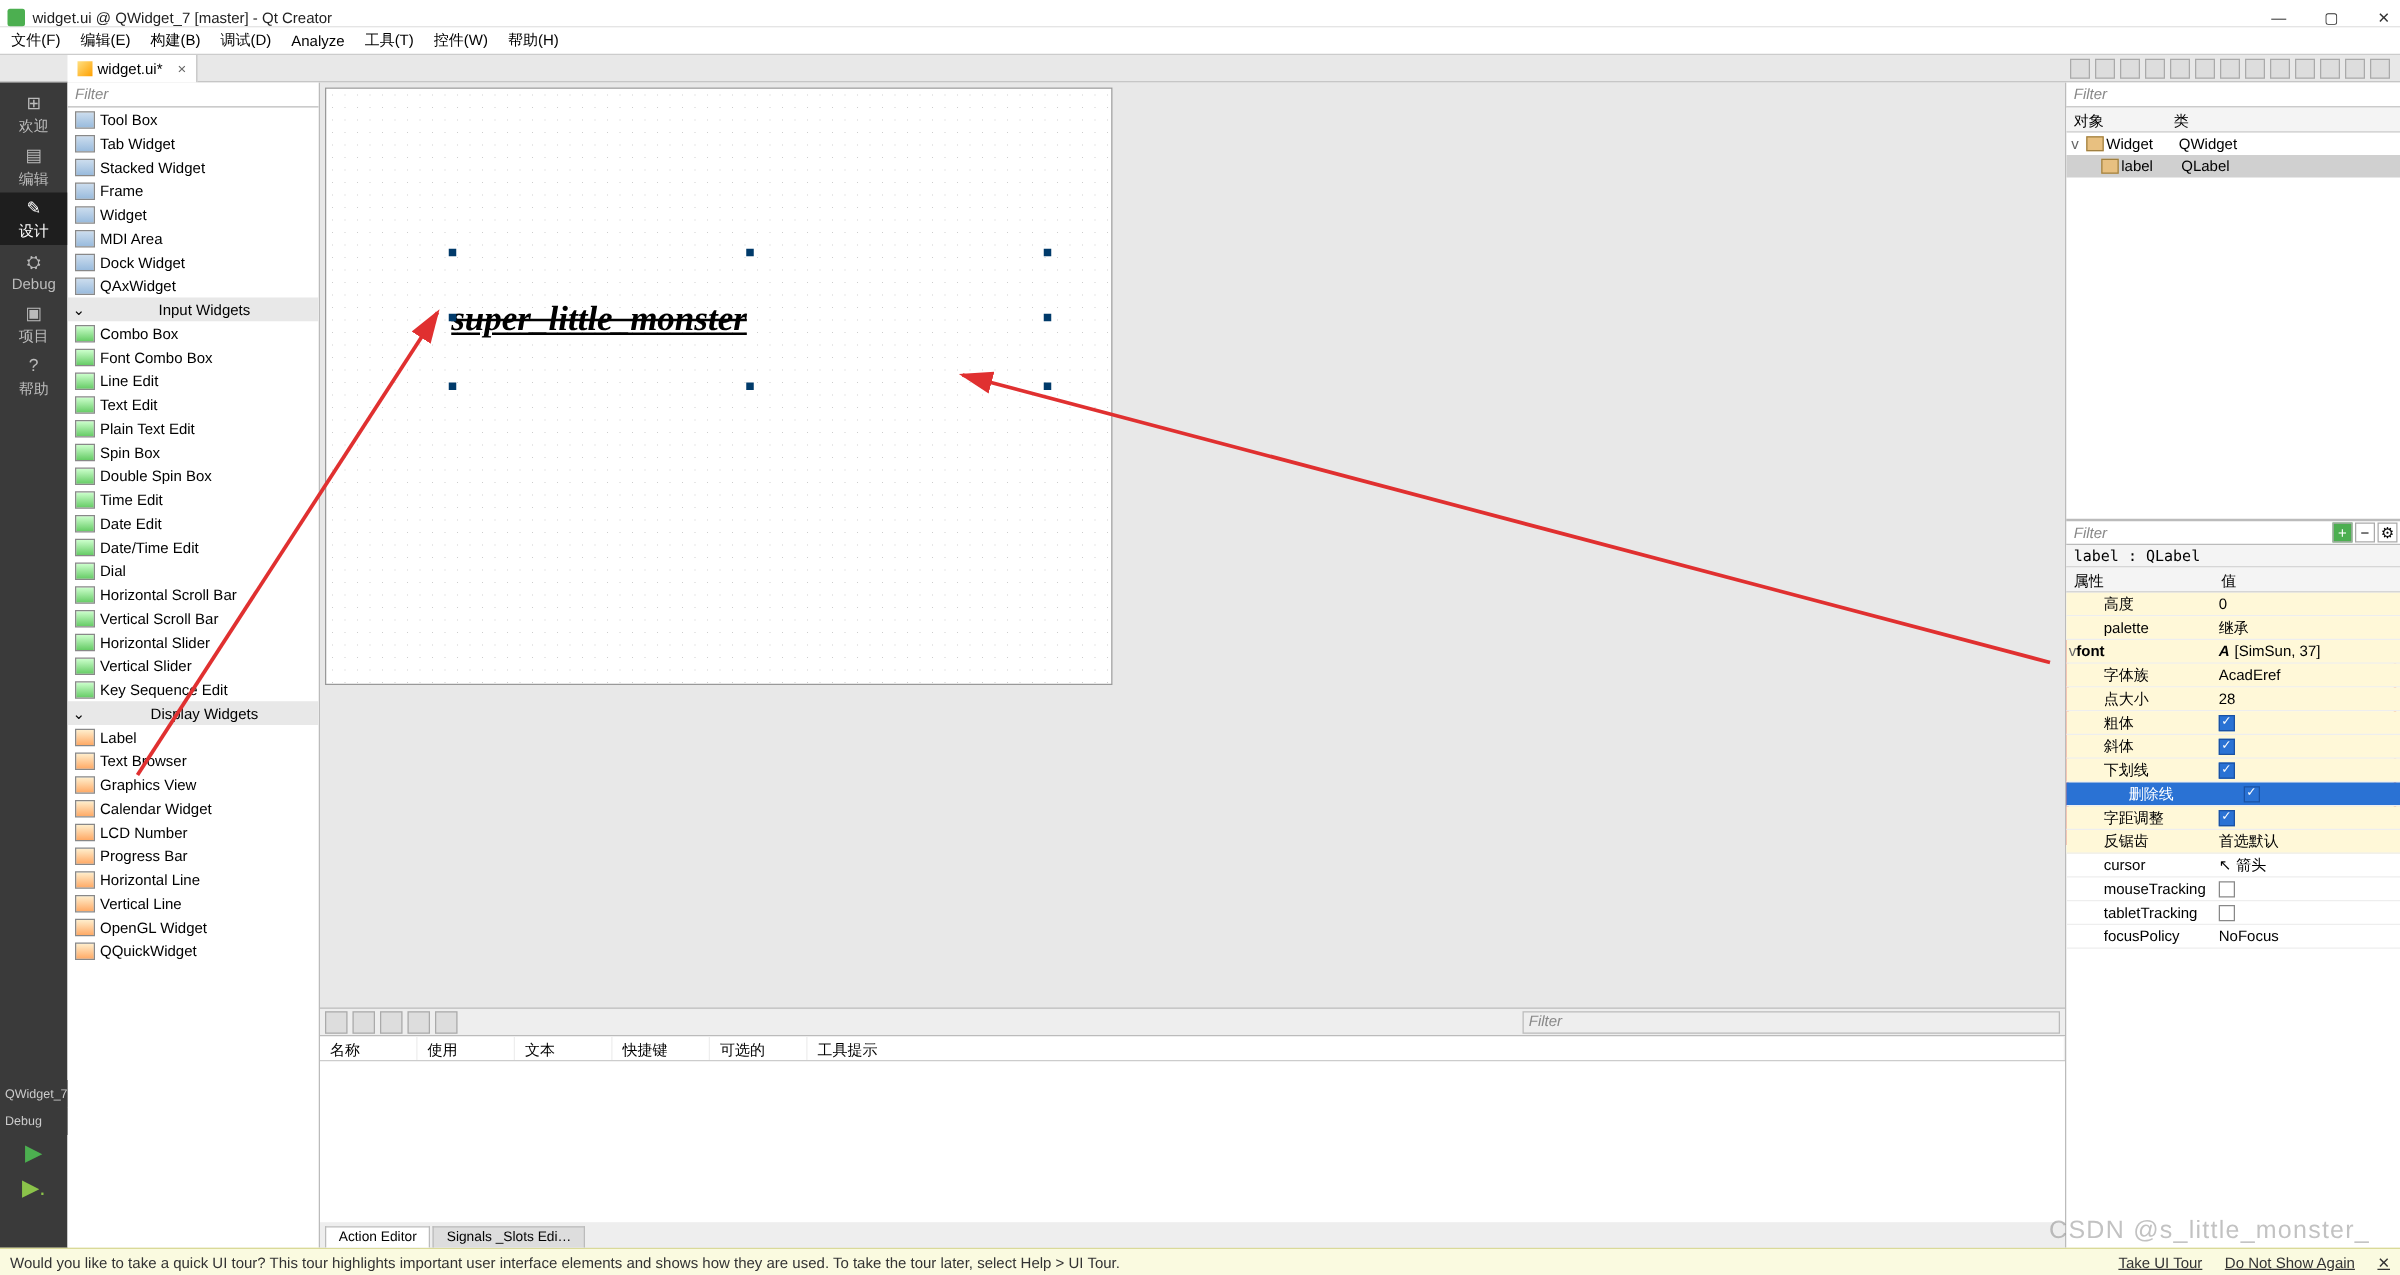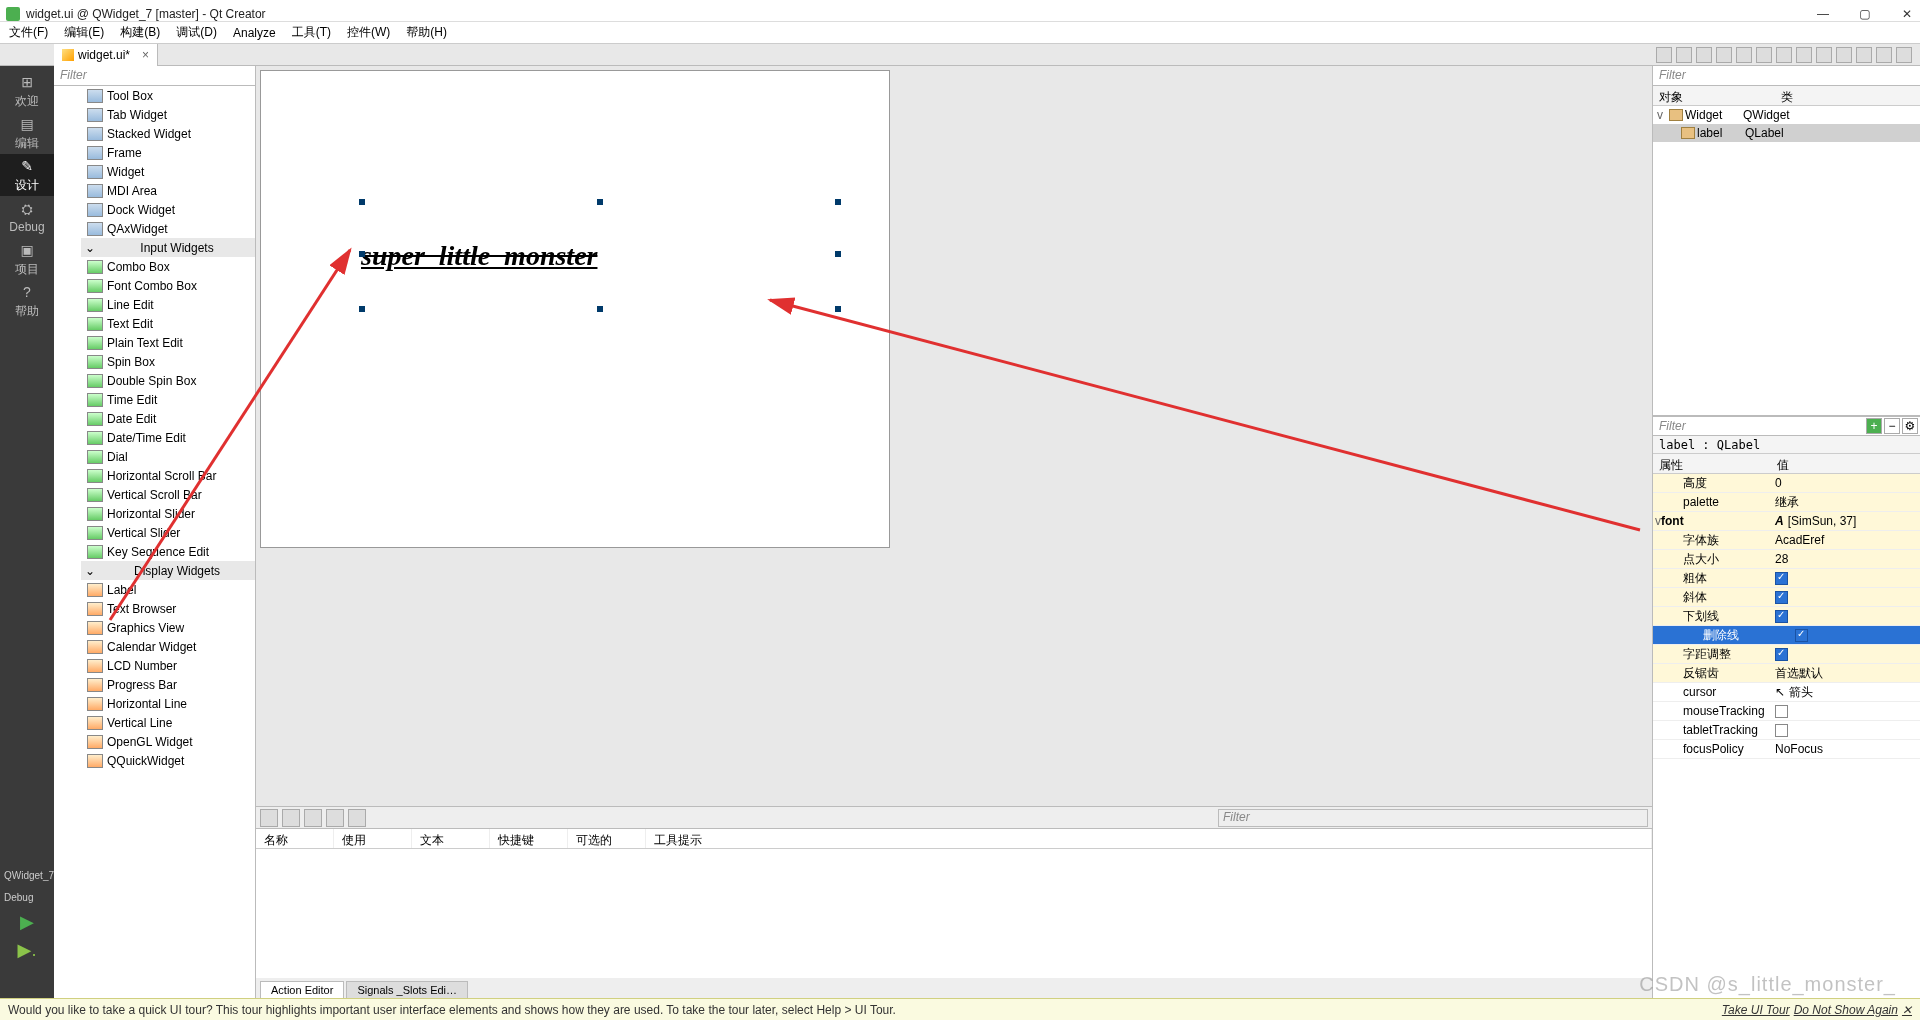--- a/index.html
+++ b/index.html
@@ -17,21 +17,21 @@
 .tabbar .fclose{margin-left:8px;color:#666;cursor:pointer;}
 .tabbar .tools{margin-left:auto;display:flex;gap:4px;padding-right:8px;}
 .tabbar .tbtn{width:16px;height:16px;background:#ddd;border:1px solid #aaa;}
 .body{display:flex;height:calc(100% - 88px);}
 .sidebar{width:54px;background:#3a3a3a;display:flex;flex-direction:column;align-items:center;padding-top:4px;}
 .sidebar .sitem{width:54px;height:42px;display:flex;flex-direction:column;align-items:center;justify-content:center;color:#bbb;font-size:11px;gap:2px;cursor:pointer;}
 .sidebar .sitem.active{background:#1e1e1e;color:#fff;}
 .sidebar .sicon{width:18px;height:18px;display:flex;align-items:center;justify-content:center;font-size:14px;}
 .widgetbox{width:202px;background:#fff;border-right:1px solid #bbb;display:flex;flex-direction:column;overflow:hidden;}
 .wfilter{height:20px;border-bottom:1px solid #bbb;padding:2px 6px;color:#888;font-style:italic;}
-.wlist{flex:1;overflow-y:auto;margin-left:27px;}
+.wlist{flex:1;overflow-y:auto;}
 .witem{height:19px;display:flex;align-items:center;padding-left:6px;gap:4px;cursor:grab;}
 .wicon{width:16px;height:14px;flex-shrink:0;border:1px solid #888;background:#fafafa;}
 .wicon.blue{background:linear-gradient(#cde,#9bd);}
 .wicon.green{background:linear-gradient(#cfc,#6c6);}
 .wicon.orange{background:linear-gradient(#fec,#fa6);}
 .wgroup{height:19px;background:#e8e8e8;text-align:center;font-size:12px;display:flex;align-items:center;cursor:pointer;}
 .wgroup .arr{width:18px;}
 .wgroup .gtxt{flex:1;text-align:center;}
 .center{flex:1;display:flex;flex-direction:column;background:#e8e8e8;}
 .form-area{flex:1;overflow:auto;padding:4px;position:relative;}
@@ -44,21 +44,21 @@
 .actionbar .afilter{margin-left:auto;width:430px;height:18px;border:1px solid #bbb;padding:0 4px;color:#888;font-style:italic;}
 .actiontable{height:150px;background:#fff;border-top:1px solid #bbb;}
 .actiontable .ahdr{display:flex;height:20px;border-bottom:1px solid #ccc;}
 .actiontable .acol{padding:3px 8px;border-right:1px solid #eee;}
 .actiontabs{height:20px;background:#eee;display:flex;align-items:flex-end;padding-left:4px;gap:2px;}
 .atab{padding:2px 10px;background:#fff;border:1px solid #bbb;border-bottom:none;font-size:11px;}
 .atab.inactive{background:#ddd;}
 .right{width:268px;background:#fff;border-left:1px solid #bbb;display:flex;flex-direction:column;}
 .rfilter{height:20px;border-bottom:1px solid #bbb;padding:2px 6px;color:#888;font-style:italic;}
 .objtree{height:330px;border-bottom:1px solid #bbb;overflow:auto;}
-.objhdr{display:flex;height:20px;border-bottom:1px solid #ccc;background:#f4f4f4;gap:42px;}
+.objhdr{display:flex;height:20px;border-bottom:1px solid #ccc;background:#f4f4f4;}
 .objhdr div{padding:3px 6px;}
 .objrow{display:flex;height:18px;align-items:center;padding-left:4px;gap:2px;}
 .objrow.sel{background:#d0d0d0;}
 .objexp{width:10px;color:#666;}
 .obico{width:14px;height:12px;background:#e8c080;border:1px solid #a08040;}
 .rfilter2bar{height:20px;border-top:1px solid #bbb;border-bottom:1px solid #bbb;display:flex;align-items:center;}
 .rfilter2{flex:1;padding:2px 6px;color:#888;font-style:italic;}
 .rfbtns{display:flex;gap:2px;padding-right:2px;}
 .rfbtn{width:16px;height:16px;border:1px solid #aaa;display:flex;align-items:center;justify-content:center;font-size:12px;}
 .propclass{height:18px;padding:2px 6px;background:#f4f4f4;border-bottom:1px solid #ccc;font-family:monospace;}
@@ -70,21 +70,21 @@
 .prow.sel{background:#2a72d4;color:#fff;}
 .prow .pname{width:118px;padding-left:30px;}
 .prow .pname.l0{padding-left:8px;font-weight:bold;}
 .prow .pval{flex:1;padding-left:4px;display:flex;align-items:center;gap:4px;}
 .pchk{width:13px;height:13px;background:#2a72d4;border:1px solid #1a52a4;position:relative;}
 .pchk::after{content:"✓";color:#fff;font-size:10px;position:absolute;left:1px;top:-2px;}
 .pexp{position:absolute;left:2px;color:#666;cursor:pointer;}
 .fontbox{border:2px solid #e03030;position:absolute;pointer-events:none;}
 .tourbar{height:22px;background:#fafae0;border-top:1px solid #d0d080;display:flex;align-items:center;padding:0 8px;font-family:monospace;font-size:12px;color:#333;}
 .tourbar .tspace{flex:1;}
-.tourbar .tbtn2{text-decoration:underline;margin-left:4px;cursor:pointer;font-style:italic;}
+.tourbar .tbtn2{text-decoration:underline;margin-left:18px;cursor:pointer;}
 .lc-proj{position:absolute;left:0;bottom:56px;width:54px;}
 .lc-proj .pitem{height:22px;background:#3a3a3a;color:#ccc;font-size:10px;display:flex;align-items:center;padding-left:4px;}
 .lc-proj .prun{height:28px;display:flex;align-items:center;justify-content:center;color:#4caf50;font-size:18px;}
 .watermark{position:absolute;right:24px;bottom:24px;font-size:20px;color:rgba(120,120,120,0.45);font-weight:300;letter-spacing:1px;}
 .svgarr{position:absolute;z-index:50;}
 </style>
 </head>
 <body>
 
 <div class="titlebar">

